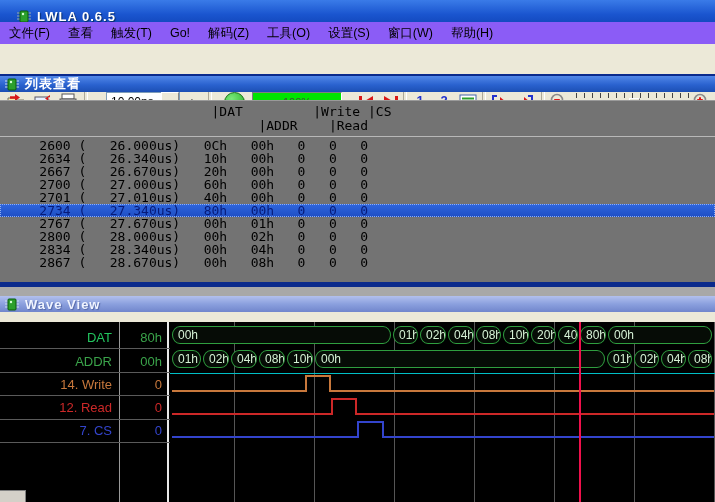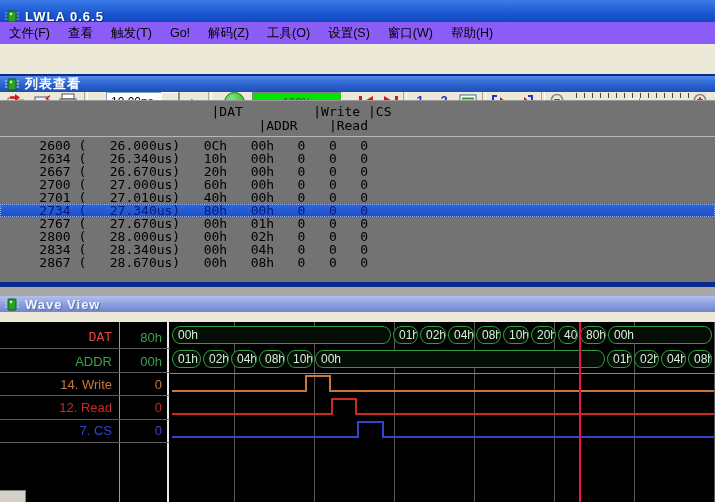--- a/index.html
+++ b/index.html
@@ -1,21 +1,21 @@
 <!DOCTYPE html>
 <html><head>
 <meta charset="utf-8">
 <style>
   html,body{margin:0;padding:0;background:#666;}
   #app{position:relative;width:715px;height:502px;background:#ece9d8;overflow:hidden;
        font-family:"Liberation Sans",sans-serif;}
   
   .titlebar{position:absolute;left:0;top:0;width:715px;height:32px;
     background:linear-gradient(180deg,#3a7be8 0%,#1a55cf 45%,#0c3cae 100%);
-    display:flex;align-items:center;padding-left:4px;box-sizing:border-box;}
+    display:flex;align-items:center;padding-left:16px;box-sizing:border-box;}
   .titlebar .tt{color:#fff;font-weight:bold;font-size:13px;letter-spacing:1px;margin-left:5px;
     text-shadow:1px 1px 1px #052a66;}
   
   .menubar{position:absolute;left:0;top:22px;width:715px;height:22px;background:#8b5cf6;
     display:flex;align-items:center;font-size:12.5px;color:#000;border-bottom:1px solid #d8d4c0;}
   .menu-item{padding:3px 9px;cursor:default;}
   
   .toolbar{position:absolute;left:0;top:44px;width:715px;height:30px;background:#ece9d8;
     border-bottom:1px solid #aca899;}
   .tbtn{position:absolute;top:47px;width:24px;height:22px;display:flex;align-items:center;
@@ -279,21 +279,21 @@
           </g>
         <rect x="4" y="2" width="8" height="11" rx="1" fill="#2ca02c" stroke="#0a5a0a"></rect>
         <circle cx="7" cy="5" r="1.2" fill="#d6ffd6"></circle>
       </svg>
     </span>
     <span class="pt">Wave View</span>
   </div>
 
   <div class="wave-area">
     <div id="wave-labels">
-        <div class="wlabel" style="top: 8px; color: #ef4444; font-family: Liberation Mono, monospace;">DAT</div>
+        <div class="wlabel" style="top: 8px; color: #22c55e;">DAT</div>
         <div class="wvalue" style="top: 8px; color: rgb(58, 163, 74);">80h</div>
         <div class="wlabel" style="top: 32px; color: rgb(58, 163, 74);">ADDR</div>
         <div class="wvalue" style="top: 32px; color: rgb(58, 163, 74);">00h</div>
         <div class="wlabel" style="top: 55px; color: rgb(200, 120, 60);">14. Write</div>
         <div class="wvalue" style="top: 55px; color: rgb(200, 120, 60);">0</div>
         <div class="wlabel" style="top: 78px; color: rgb(204, 40, 40);">12. Read</div>
         <div class="wvalue" style="top: 78px; color: rgb(204, 40, 40);">0</div>
         <div class="wlabel" style="top: 101px; color: rgb(51, 68, 204);">7. CS</div>
         <div class="wvalue" style="top: 101px; color: rgb(51, 68, 204);">0</div>
       </div>

